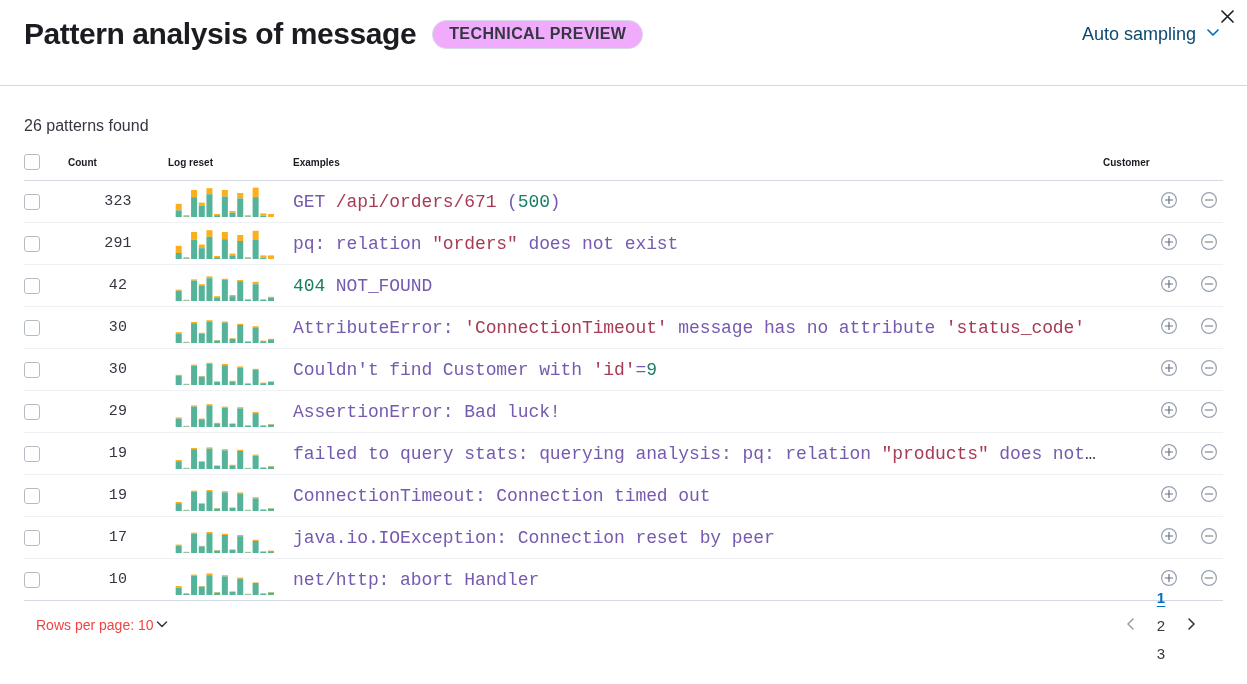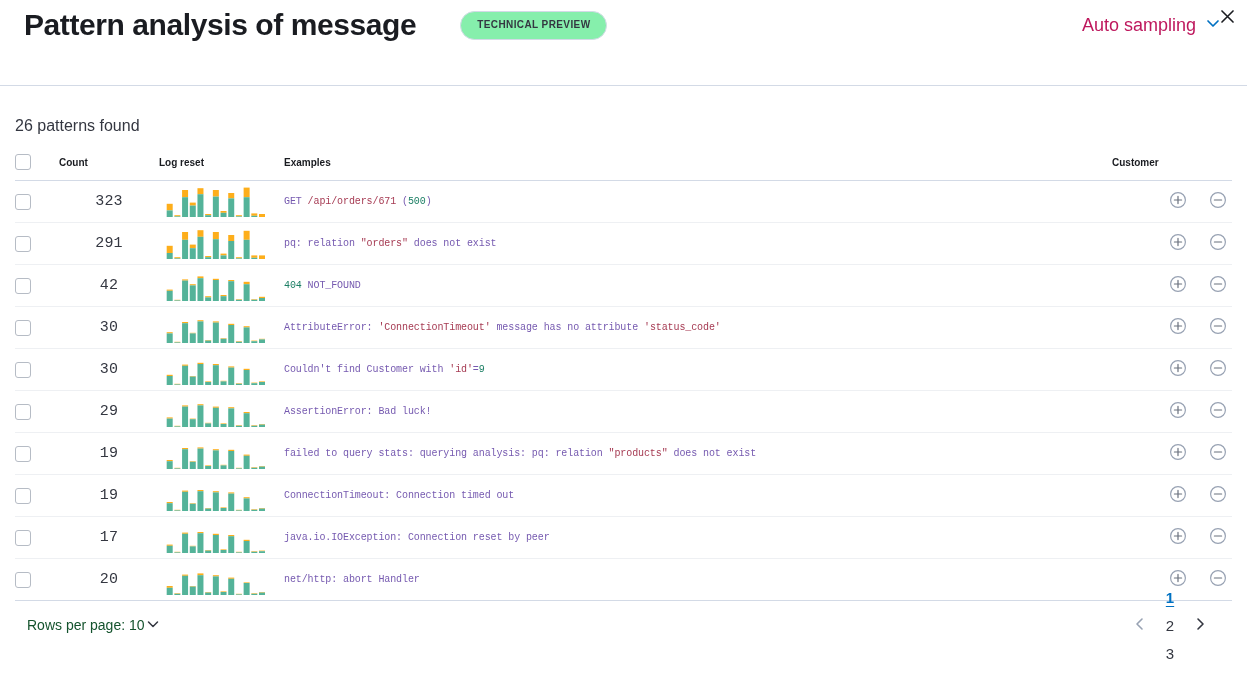--- a/index.html
+++ b/index.html
@@ -37,63 +37,62 @@
     background: none;
     border: none;
     padding: 0;
   }
   .close-btn svg { display:block; }
 
   .header-row {
     position: absolute;
     left: 24px;
     right: 24px;
-    top: 5px;
+    top: 14px;
     display: flex;
     align-items: center;
-    gap: 28px;
   }
   .page-title {
     font-size: 30px;
     line-height: 40px;
     font-weight: 700;
     letter-spacing: -0.42px;
     color: #1a1c21;
     margin: 0;
     white-space: nowrap;
   }
   .preview-badge {
     margin-left: 16px;
     border: 1px solid #d3dae6;
     border-radius: 16px;
     padding: 4px 16px 5px;
-    font-size: 10px;
+    font-size: 16px;
     font-weight: 700;
     letter-spacing: 0.4px;
     color: #343741;
     line-height: 18px;
     white-space: nowrap;
-    background: #86efac;
+    background: #f0abfc;
     cursor: pointer;
   }
   .header-right {
     margin-left: auto;
     display: flex;
     align-items: flex-start;
     gap: 9px;
-    color: #be185d;
+    color: #0c4a6e;
     font-size: 18px;
     cursor: pointer;
     padding-right: 2px;
   }
   .header-right .chev { display: flex; align-items:center; }
 
   
   .body-wrap {
-    padding: 0 15px;
+    padding: 0 24px;
   }
   .patterns-found {
     font-size: 16px;
     color: #343741;
     padding-top: 28px;
     padding-bottom: 8px;
     line-height: 24px;
   }
 
   table.patterns {
@@ -145,21 +144,21 @@
     letter-spacing: 0.2px;
     text-align: center;
   }
 
   .spark {
     display: block;
   }
 
   .example-cell {
     font-family: "Liberation Mono", "DejaVu Sans Mono", monospace;
-    font-size: 10px;
+    font-size: 18px;
     letter-spacing: -0.1px;
     white-space: nowrap;
     overflow: hidden;
     text-overflow: ellipsis;
   }
   .tok-default { color: #765ab0; }
   .tok-str     { color: #a63b53; }
   .tok-num     { color: #1a7e63; }
 
   .actions-cell {
@@ -185,21 +184,21 @@
   .table-footer {
     display: flex;
     align-items: center;
     height: 48px;
     padding: 0 12px 0 12px;
     font-size: 14px;
   }
   .rows-per-page {
     display: flex;
     align-items: center;
-    color: #14532d;
+    color: #ef4444;
     font-weight: 400;
     cursor: pointer;
   }
   .pager {
     margin-left: auto;
     display: flex;
     align-items: center;
     gap: 2px;
     padding-right: 6px;
   }
@@ -703,21 +702,21 @@
               <span><svg width="18" height="18" viewBox="0 0 18 18" aria-hidden="true">
                   <circle cx="9" cy="9" r="7.4" fill="none" stroke="#98a2b3" stroke-width="1.2"></circle>
                   <path d="M5.4 9 H12.6" stroke="#69707d" stroke-width="1.2" stroke-linecap="round"></path>
                 </svg></span>
             </button></td>
         </tr>
         <tr>
           <td>
             <span class="cbox"></span>
           </td>
-          <td class="count-cell">20</td>
+          <td class="count-cell">10</td>
           <td>
             <svg class="spark" width="106" height="30" viewBox="0 0 106 30">
               <rect x="7.69" y="21.00" width="6" height="1.80" fill="#fdae1b"></rect>
               <rect x="7.69" y="22.80" width="6" height="7.20" fill="#54b399"></rect>
               <rect x="15.38" y="28.20" width="6" height="0.60" fill="#fdae1b"></rect>
               <rect x="15.38" y="28.80" width="6" height="1.20" fill="#54b399"></rect>
               <rect x="23.08" y="9.60" width="6" height="1.20" fill="#fdae1b"></rect>
               <rect x="23.08" y="10.80" width="6" height="19.20" fill="#54b399"></rect>
               <rect x="30.77" y="21.00" width="6" height="0.60" fill="#fdae1b"></rect>
               <rect x="30.77" y="21.60" width="6" height="8.40" fill="#54b399"></rect>

